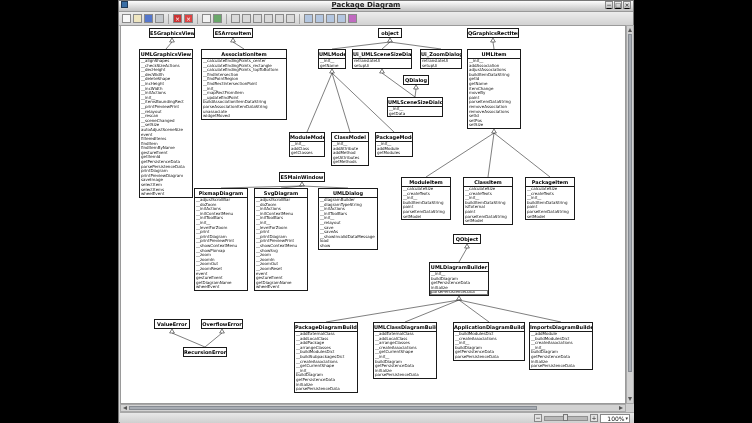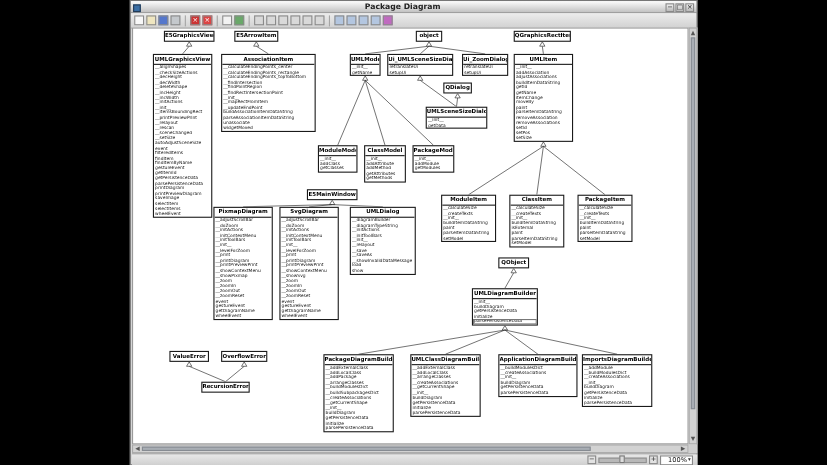--- a/index.html
+++ b/index.html
@@ -1,21 +1,21 @@
 <!DOCTYPE html>
 <html><head>
 <meta charset="utf-8">
 <style>
   html,body{margin:0;padding:0;width:752px;height:423px;overflow:hidden;background:#000;
     font-family:"DejaVu Sans",sans-serif;}
   .window{position:absolute;left:118px;top:0;width:516px;height:423px;background:#d6d6d6;
     border:1px solid #777;box-sizing:border-box;}
   
   .titlebar{height:10px;background:linear-gradient(#fdfdfd,#c2c2c2);border-bottom:1px solid #999;
-    display:flex;align-items:flex-end;padding:0 2px;}
+    display:flex;align-items:flex-start;padding:0 2px;text-decoration:underline;}
   .appicon{width:7px;height:7px;background:#3a6ea5;border:1px solid #223a55;box-sizing:border-box;}
   .title{flex:1;text-align:center;font-size:7px;font-weight:bold;color:#222;line-height:9px;
     white-space:nowrap;overflow:hidden;}
   .winbtn{width:8px;height:8px;margin-left:1px;background:linear-gradient(#efefef,#b9b9b9);
     border:1px solid #888;box-sizing:border-box;font-size:6px;line-height:6px;text-align:center;color:#222;}
   
   .toolbar{height:13px;background:linear-gradient(#ececec,#d2d2d2);border-bottom:1px solid #a8a8a8;
     display:flex;align-items:center;padding:0 3px;gap:2px;}
   .tbicon{width:9px;height:9px;border:1px solid #8a8a8a;box-sizing:border-box;font-size:6px;
     line-height:7px;text-align:center;color:#fff;}

